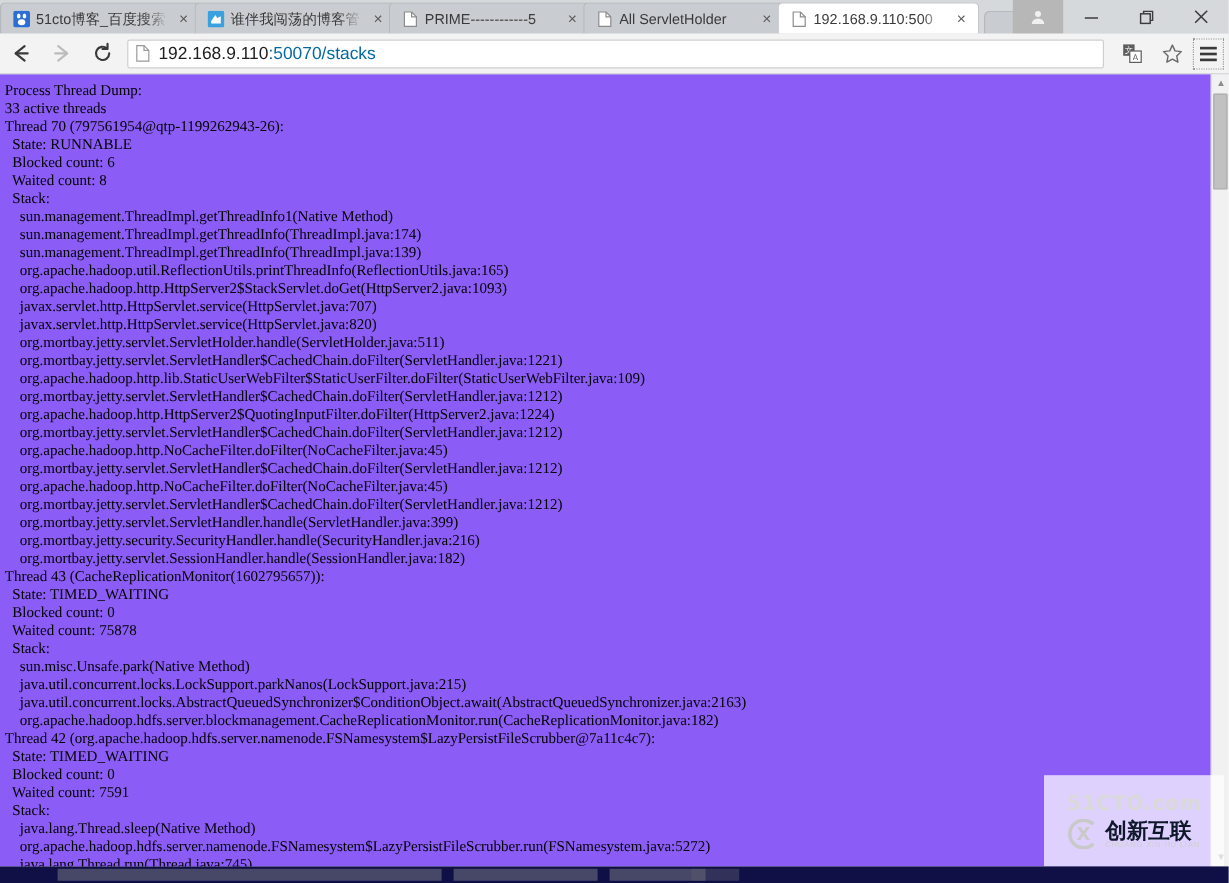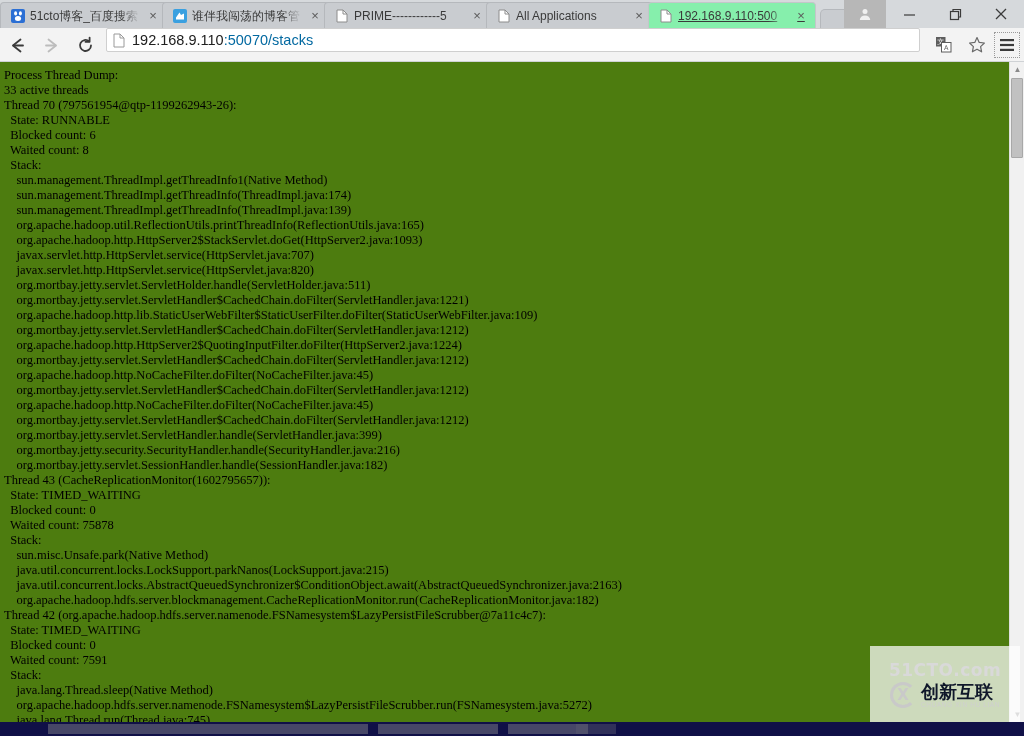--- a/index.html
+++ b/index.html
@@ -29,21 +29,21 @@
     padding: 0 6px 0 10px;
     font-size: 12px; color: #3a3a3a;
     background: #c9ccd0;
     border-top-left-radius: 4px; border-top-right-radius: 4px;
     margin-right: -6px;
     border: 1px solid #b5b8bc; border-bottom: none;
     overflow: hidden;
     white-space: nowrap;
     justify-content: center;
   }
-  .tab.active { background: #86efac; border-color: #c3c6c9; z-index: 5; text-decoration: underline; }
+  .tab.active { background: #ffffff; border-color: #c3c6c9; z-index: 5; }
   .tab .favicon {
     width: 14px; height: 14px; margin-right: 5px; flex: 0 0 14px;
     display: inline-flex; align-items: center; justify-content: center;
   }
   .tab .tab-title {
     flex: 1 1 auto; overflow: hidden; text-overflow: clip;
     font-size: 12px; line-height: 14px;
     -webkit-mask-image: linear-gradient(to right, #000 82%, transparent 100%);
             mask-image: linear-gradient(to right, #000 82%, transparent 100%);
   }
@@ -65,21 +65,21 @@
   }
   .wc-btn { width: 46px; height: 28px; display: flex; align-items: center; justify-content: center; color: #3b3b3b; }
   .wc-profile {
     width: 42px; height: 28px; background: #b7b7b7;
     display: flex; align-items: center; justify-content: center;
   }
 
   .toolbar {
     position: absolute; left: 0; top: 28px; width: 1024px; height: 34px;
     background: #f3f3f3;
-    display: flex; 
+    display: flex; align-items: center;
     border-bottom: 1px solid #cfd2d5;
   }
   .tb-btn {
     width: 34px; height: 34px; display: flex; align-items: center; justify-content: center;
     color: #4a4a4a;
   }
   .tb-btn.disabled { color: #bcbcbc; }
   .omnibox {
     flex: 1 1 auto; height: 24px; margin: 0 6px 0 4px;
     background: #ffffff; border: 1px solid #cfcfcf; border-radius: 2px;
@@ -87,21 +87,21 @@
     font-size: 14.5px; color: #202020;
   }
   .omnibox .page-icon { margin-right: 7px; display: inline-flex; }
   .url-host { color: #202020; }
   .url-rest { color: #0369a1; }
   .tb-right { display: flex; align-items: center; padding-right: 4px; }
 
   
   .viewport {
     position: absolute; left: 0; top: 62px; width: 1009px; height: 660px;
-    background: #4d7c0f; overflow: hidden;
+    background: #8b5cf6; overflow: hidden;
   }
   pre.dump {
     margin: 0; padding: 6px 0 0 4px;
     font-family: "Liberation Serif", "DejaVu Serif", serif;
     font-size: 12.5px;
     line-height: 15px;
     color: #000000;
     white-space: pre;
     letter-spacing: 0px;
   }
@@ -196,21 +196,21 @@
         <span class="tab-close">×</span>
       </div>
 
       <div class="tab" style="width:168px;">
         <span class="favicon">
           <svg width="12" height="14" viewBox="0 0 12 14">
               <path d="M1 1 h6 l4 4 v8 h-10 z" fill="#fff" stroke="#8c8c8c" stroke-width="1"></path>
               <path d="M7 1 v4 h4" fill="none" stroke="#8c8c8c" stroke-width="1"></path>
             </svg>
         </span>
-        <span class="tab-title">All Applications</span>
+        <span class="tab-title">All ServletHolder</span>
         <span class="tab-close">×</span>
       </div>
 
       <div class="tab active" style="width:168px;">
         <span class="favicon">
           <svg width="12" height="14" viewBox="0 0 12 14">
               <path d="M1 1 h6 l4 4 v8 h-10 z" fill="#fff" stroke="#8c8c8c" stroke-width="1"></path>
               <path d="M7 1 v4 h4" fill="none" stroke="#8c8c8c" stroke-width="1"></path>
             </svg>
         </span>

